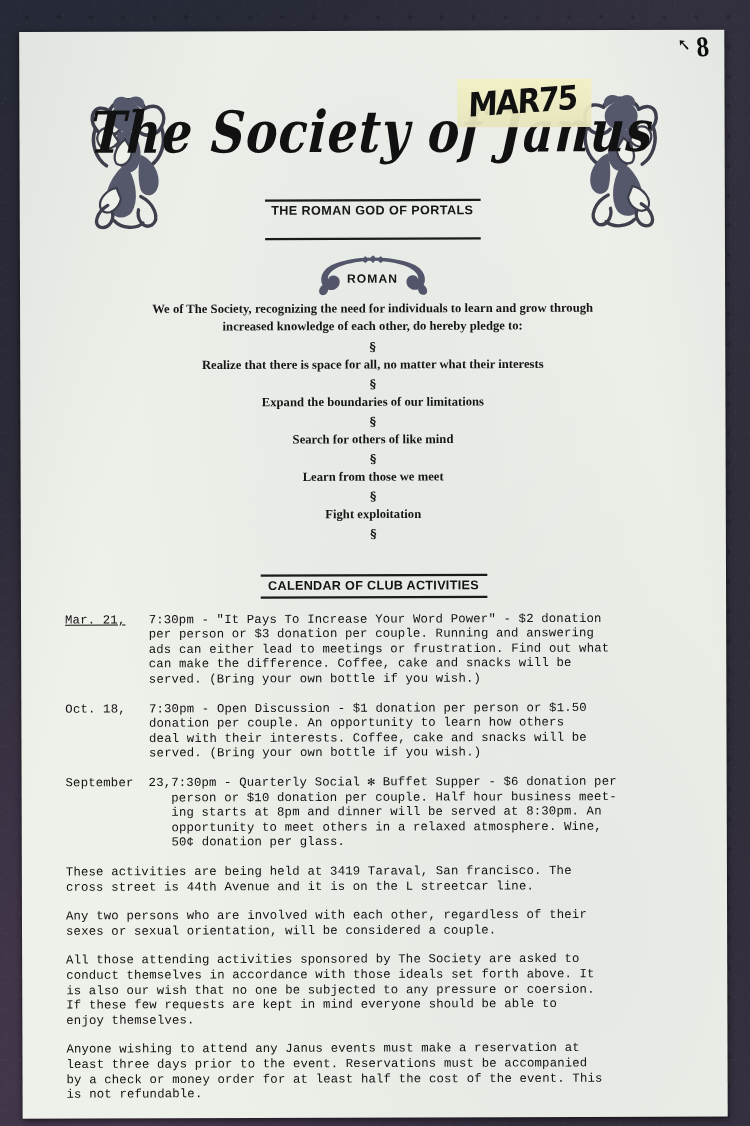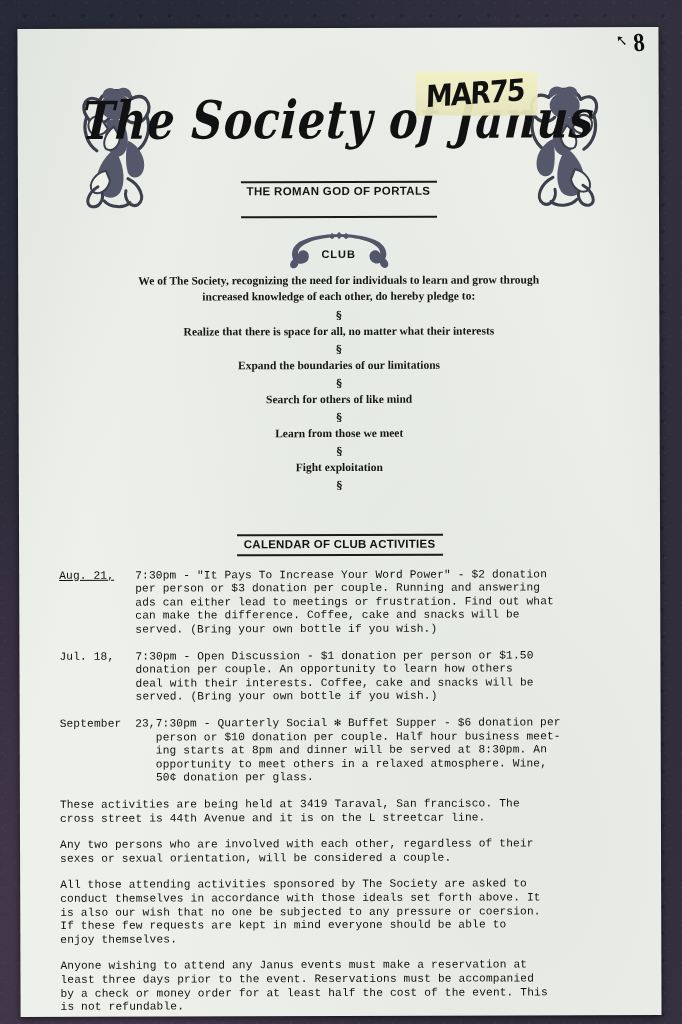--- a/index.html
+++ b/index.html
@@ -221,21 +221,21 @@
     font-weight: 700;
     line-height: 1.55;
     color: #161616;
   }
 
   
   #calendar-heading {
     position: relative;
     z-index: 3;
     width: 206px;
-    margin: 40px auto 0;
+    margin: 28px auto 0;
   }
   #calendar-heading .rule { height: 2px; background: #1b1b1b; }
   #calendar-heading .ct {
     font-family: "Liberation Sans", sans-serif;
     font-size: 11.5px;
     font-weight: 700;
     letter-spacing: .25px;
     text-align: center;
     color: #131313;
     padding: 3px 0 3px;
@@ -369,21 +369,21 @@
                  C42 6 54 5 60 5 C66 5 78 6 87 9 C96 12 102 17 101 22
                  C100 18 95 17 92 20 C89 23 90 29 95 31 C100 33 106 30 107 24
                  C108 18 104 12 98 9 C90 5 76 2 60 2Z"></path>
         <path d="M53 1 C50 3 50 6 53 7 C56 6 56 3 53 1Z"></path>
         <path d="M67 1 C64 3 64 6 67 7 C70 6 70 3 67 1Z"></path>
         <path d="M60 0 C57 2 57 5 60 7 C63 5 63 2 60 0Z"></path>
         <path d="M16 26 C11 28 9 34 13 36 C17 37 20 33 19 29Z"></path>
         <path d="M104 26 C109 28 111 34 107 36 C103 37 100 33 101 29Z"></path>
       </g>
     </svg>
-    <div id="enter-label">CLUB</div>
+    <div id="enter-label">ROMAN</div>
   </div>
 
   <div id="pledge" class="layer">
     <div class="lede">We of The Society, recognizing the need for individuals to learn and grow through increased knowledge of each other, do hereby pledge to:</div>
     <div class="sep">§</div>
     <div class="line">Realize that there is space for all, no matter what their interests</div>
     <div class="sep">§</div>
     <div class="line">Expand the boundaries of our limitations</div>
     <div class="sep">§</div>
     <div class="line">Search for others of like mind</div>
@@ -396,32 +396,32 @@
 
   <div id="calendar-heading" class="layer">
     <div class="rule"></div>
     <div class="ct">CALENDAR OF CLUB ACTIVITIES</div>
     <div class="rule"></div>
   </div>
 
   <div id="typed" class="layer">
 
     <div class="event">
-      <div class="date"><u>Aug. 21,</u></div>
+      <div class="date"><u>Mar. 21,</u></div>
       <div class="body">
         <span class="l">7:30pm - "It Pays To Increase Your Word Power" - $2 donation</span>
         <span class="l">per person or $3 donation per couple. Running and answering</span>
         <span class="l">ads can either lead to meetings or frustration. Find out what</span>
         <span class="l">can make the difference. Coffee, cake and snacks will be</span>
         <span class="l">served. (Bring your own bottle if you wish.)</span>
       </div>
     </div>
 
     <div class="event">
-      <div class="date">Jul. 18,</div>
+      <div class="date">Oct. 18,</div>
       <div class="body">
         <span class="l">7:30pm - Open Discussion - $1 donation per person or $1.50</span>
         <span class="l">donation per couple. An opportunity to learn how others</span>
         <span class="l">deal with their interests. Coffee, cake and snacks will be</span>
         <span class="l">served. (Bring your own bottle if you wish.)</span>
       </div>
     </div>
 
     <div class="event">
       <div class="date">September  23,</div>

